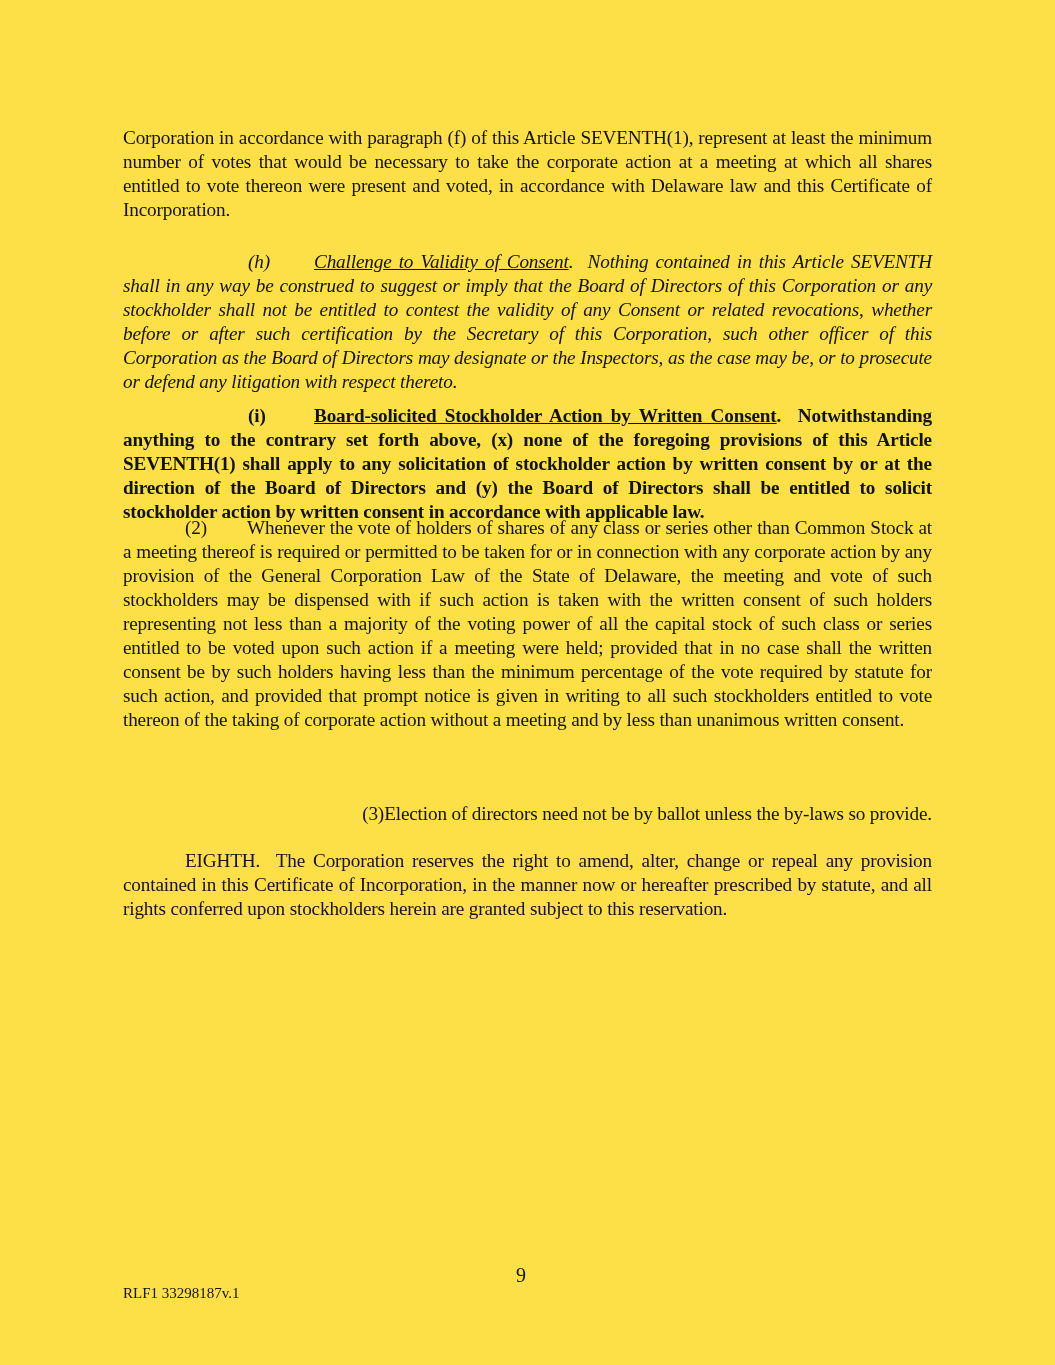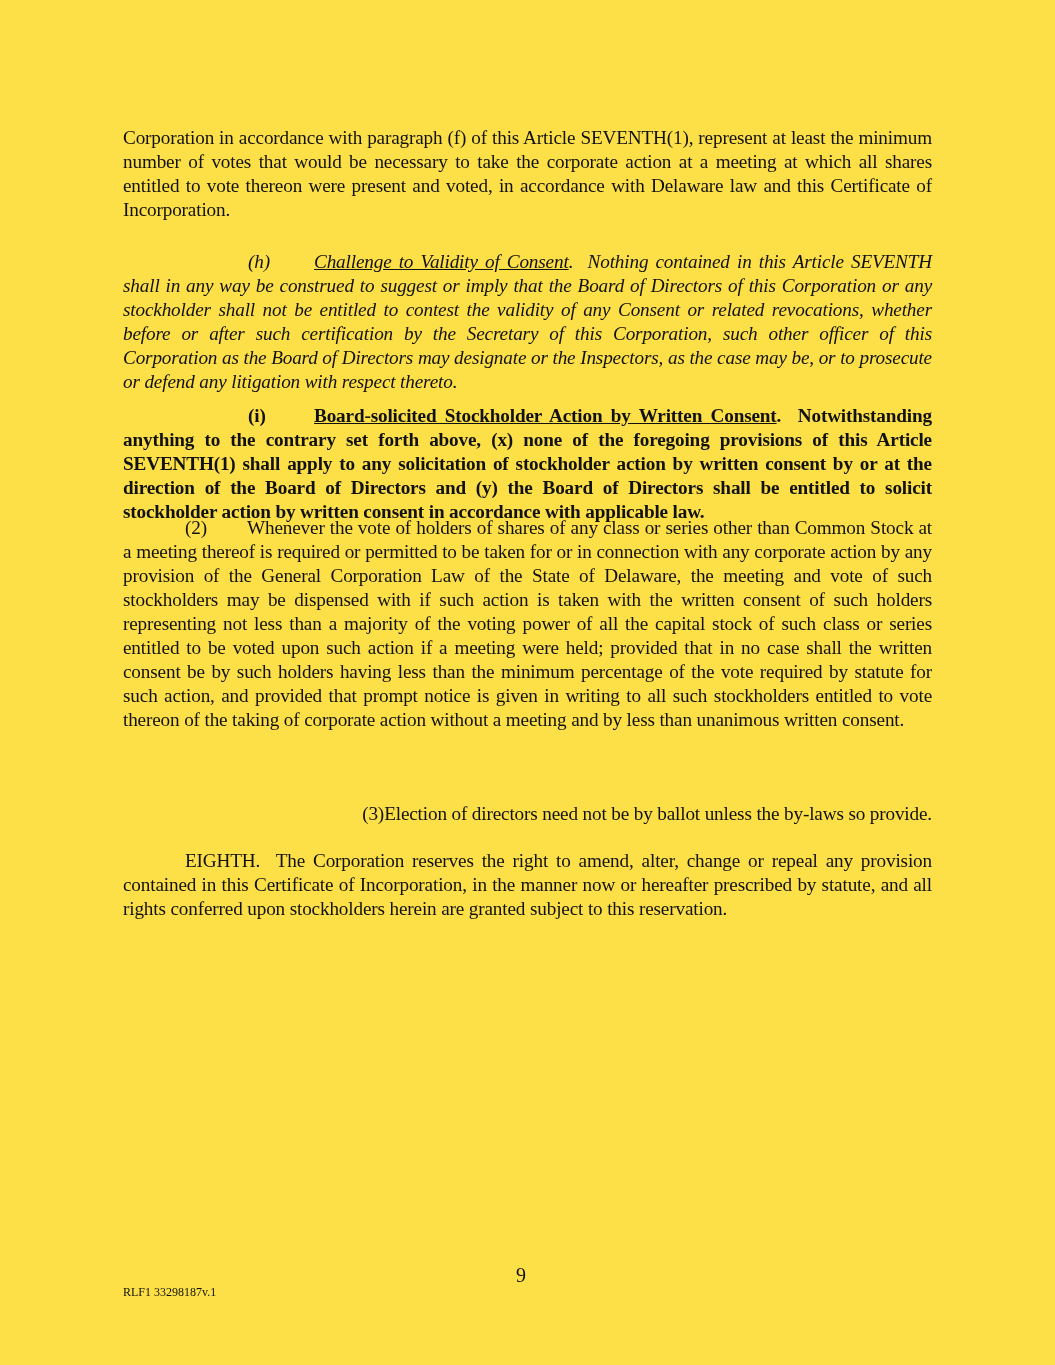--- a/index.html
+++ b/index.html
@@ -45,21 +45,21 @@
       display: inline-block;
       width: 62px;
     }
     .pre-indent-h { display: inline-block; width: 125px; }
     .pre-indent-n { display: inline-block; width: 62px; }
     .u { text-decoration: underline; }
     .footer-id {
       position: absolute;
       left: 123px;
       top: 1285px;
-      font-size: 12px;
+      font-size: 15px;
       font-family: "Liberation Serif", serif;
       letter-spacing: 0px;
     }
     .page-number {
       position: absolute;
       left: 516px;
       top: 1264px;
       font-size: 20px;
       font-family: "Liberation Serif", serif;
     }

